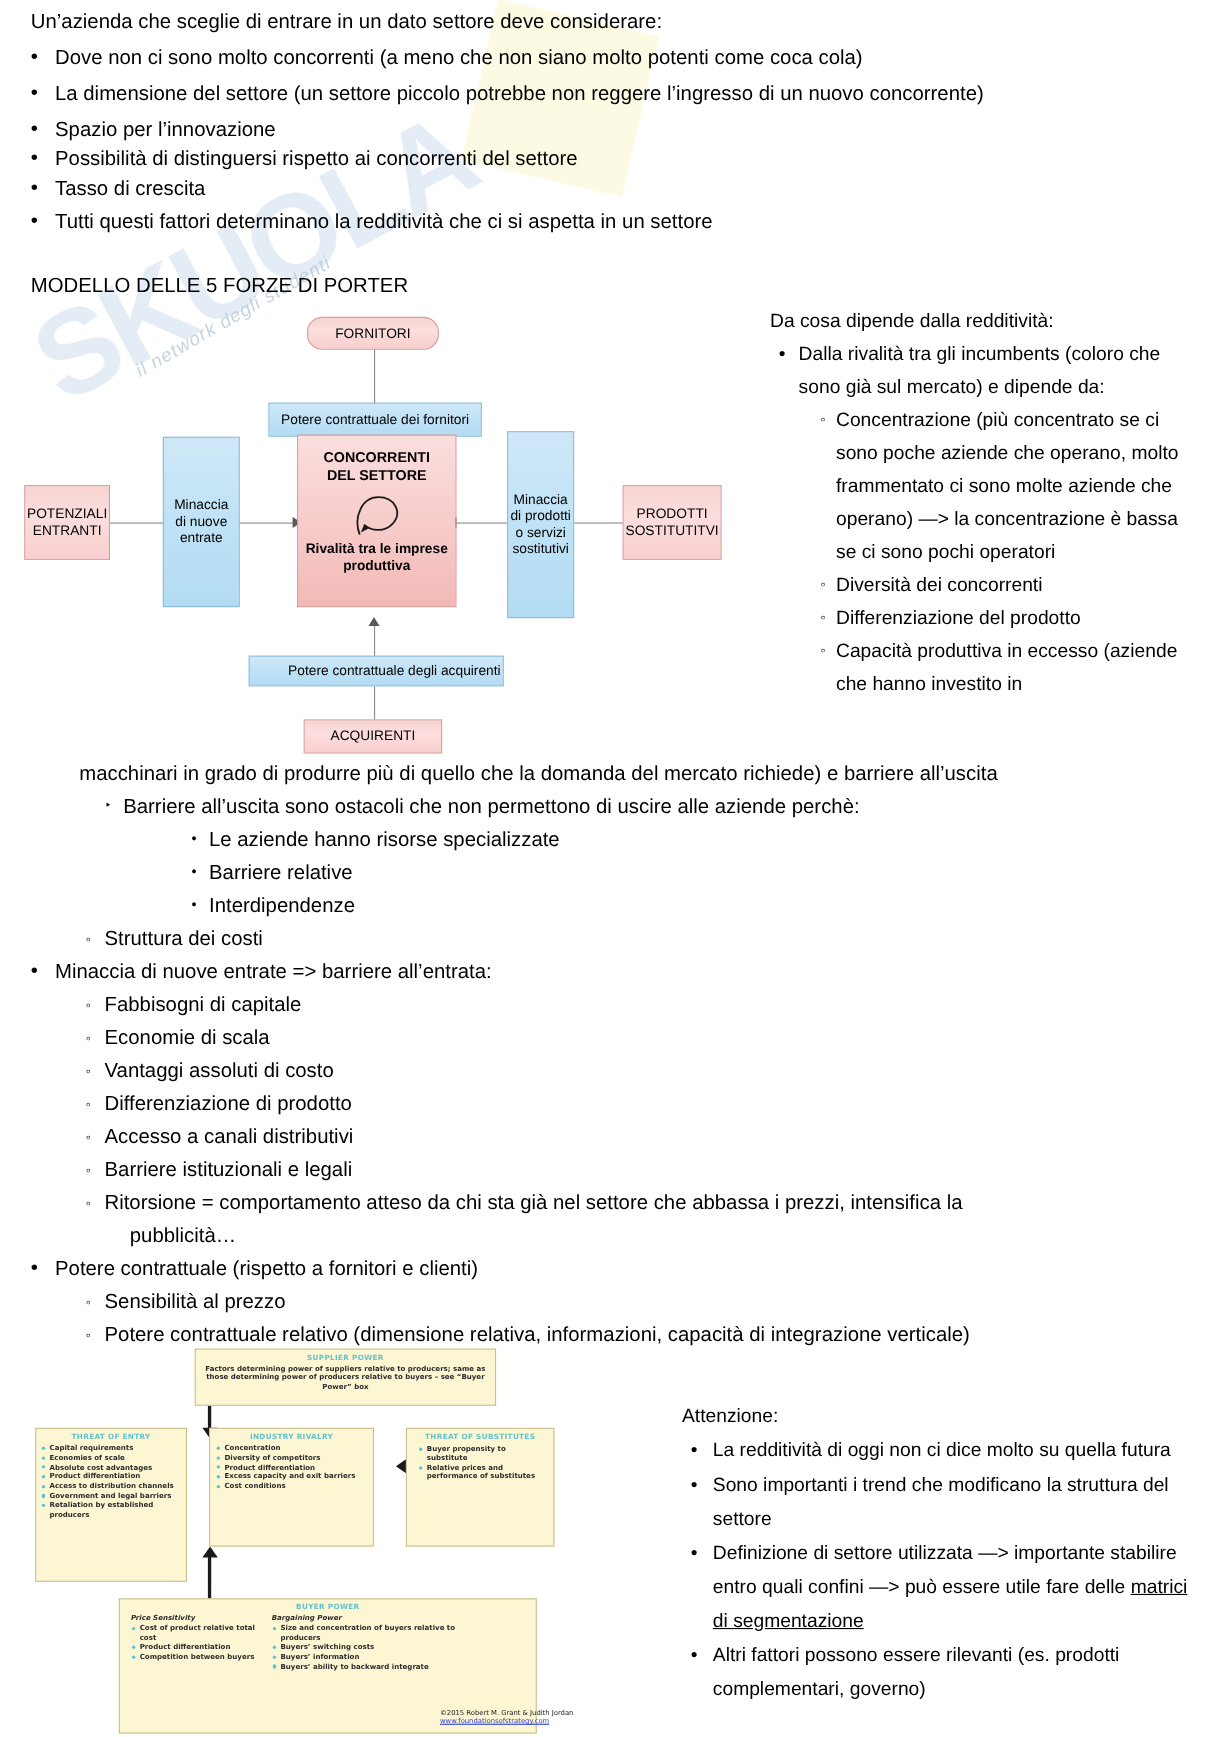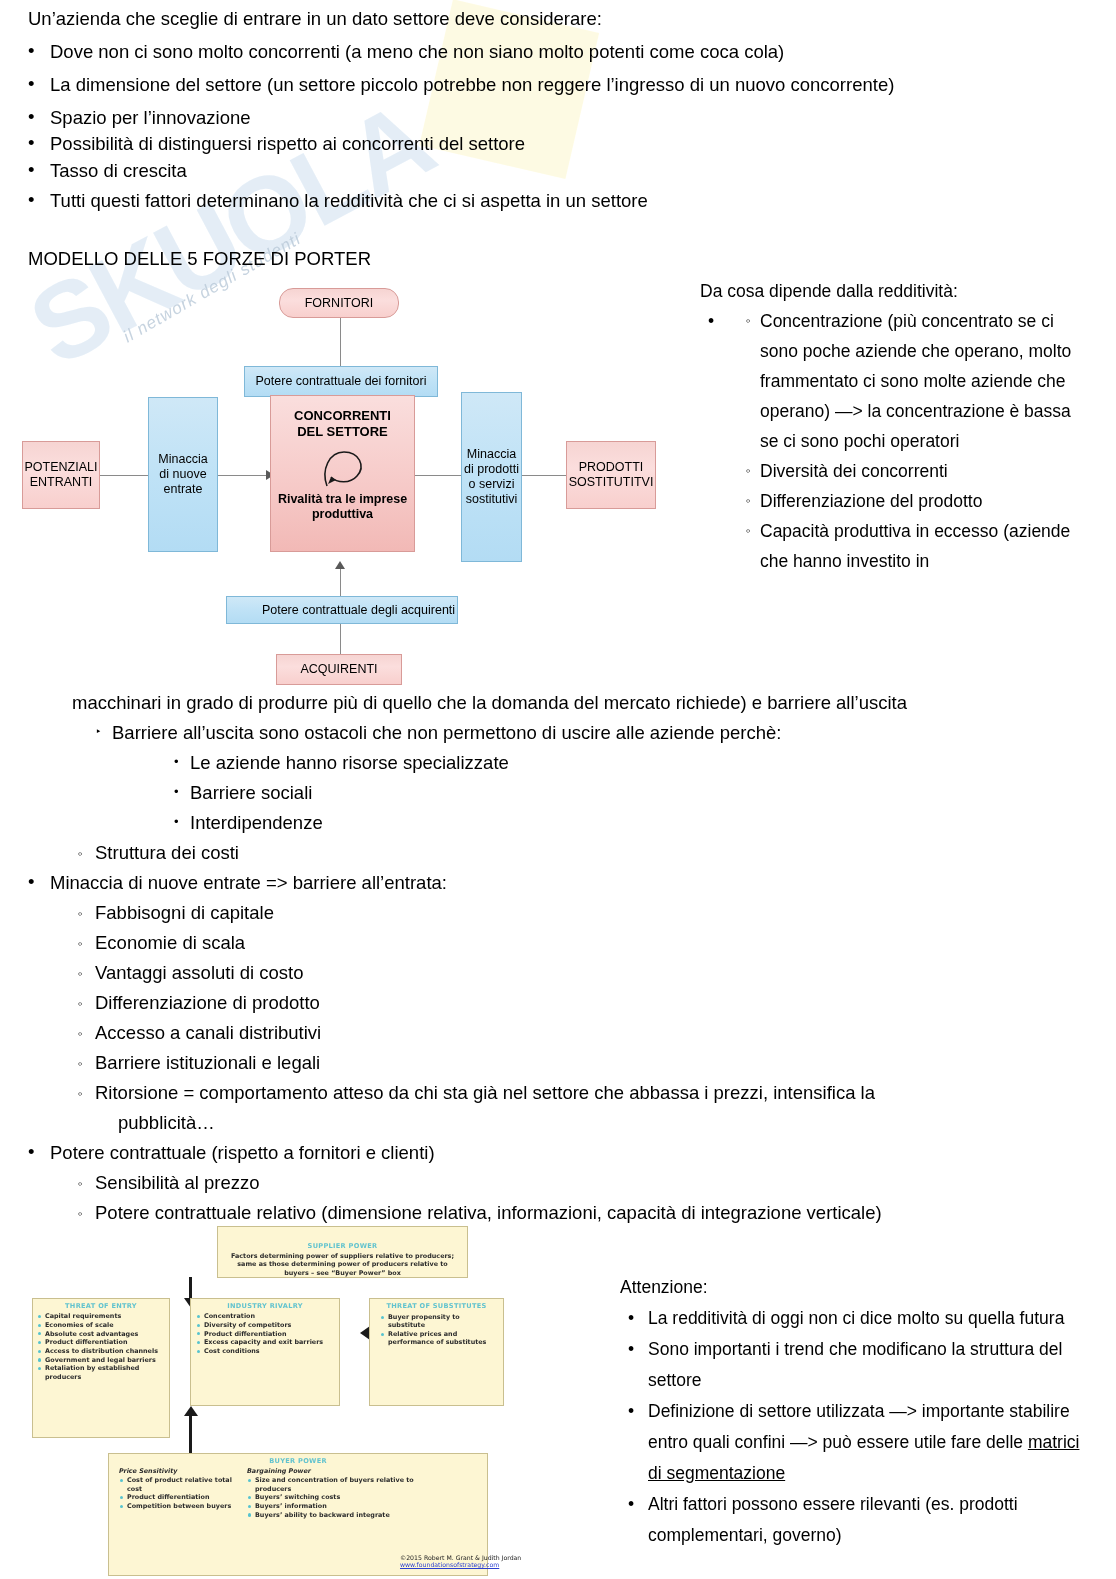--- a/index.html
+++ b/index.html
@@ -202,20 +202,21 @@
 
   <div class="pbox blue" style="left:226px; top:324px; width:232px; height:28px;padding-left:33px;">Potere contrattuale degli acquirenti</div>
 
   <div class="pbox pink" style="left:276px; top:382px; width:126px; height:31px;">ACQUIRENTI</div>
 </div>
 
 <div class="rcol">
   <div class="hdr">Da cosa dipende dalla redditività:</div>
   <div class="lvl1">
     <span class="bul">•</span>
+    <span>Dalla rivalità tra gli incumbents (coloro che sono già sul mercato) e dipende da:</span>
   </div>
   <div class="lvl2">
     <span class="circ">◦</span>
     <span>Concentrazione (più concentrato se ci sono poche aziende che operano, molto frammentato ci sono molte aziende che operano) —&gt; la concentrazione è bassa se ci sono pochi operatori</span>
   </div>
   <div class="lvl2">
     <span class="circ">◦</span>
     <span>Diversità dei concorrenti</span>
   </div>
   <div class="lvl2">
@@ -234,21 +235,21 @@
   <div class="mb-l1">
     <span class="bul">‣</span>
     <span>Barriere all’uscita sono ostacoli che non permettono di uscire alle aziende perchè:</span>
   </div>
   <div class="mb-l2">
     <span class="bul">•</span>
     <span>Le aziende hanno risorse specializzate</span>
   </div>
   <div class="mb-l2">
     <span class="bul">•</span>
-    <span>Barriere sociali</span>
+    <span>Barriere relative</span>
   </div>
   <div class="mb-l2">
     <span class="bul">•</span>
     <span>Interdipendenze</span>
   </div>
   <div class="mb-l3">
     <span class="circ">◦</span>
     <span>Struttura dei costi</span>
   </div>
 
@@ -307,21 +308,21 @@
 
   <div class="garrow h" style="left:195px; top:103px; width:30px;"></div>
   <div class="gtri" style="left:222px; top:97.5px; border-top:7px solid transparent; border-bottom:7px solid transparent; border-left:10px solid #1a1a1a;"></div>
 
   <div class="garrow h" style="left:345px; top:103px; width:30px;"></div>
   <div class="gtri" style="left:338px; top:97.5px; border-top:7px solid transparent; border-bottom:7px solid transparent; border-right:10px solid #1a1a1a;"></div>
 
   <div class="garrow v" style="left:167px; top:186px; height:40px;"></div>
   <div class="gtri" style="left:161.5px; top:178px; border-left:7px solid transparent; border-right:7px solid transparent; border-bottom:10px solid #1a1a1a;"></div>
 
-  <div class="gbox" style="left:155px; top:-2px; width:251px; height:52px; text-align:center; padding:12px 8px;margin-left:40px;">
+  <div class="gbox" style="left:155px; top:-2px; width:274px; height:52px; text-align:center; padding:0 8px;">
     <div class="ghdr">SUPPLIER POWER</div>
     <div>Factors determining power of suppliers relative to producers; same as those determining power of producers relative to buyers – see “Buyer Power” box</div>
   </div>
 
   <div class="gbox" style="left:10px; top:70px; width:138px; height:140px; padding:0 4px;">
     <div class="ghdr">THREAT OF ENTRY</div>
     <ul class="gul">
       <li>Capital requirements</li>
       <li>Economies of scale</li>
       <li>Absolute cost advantages</li>

